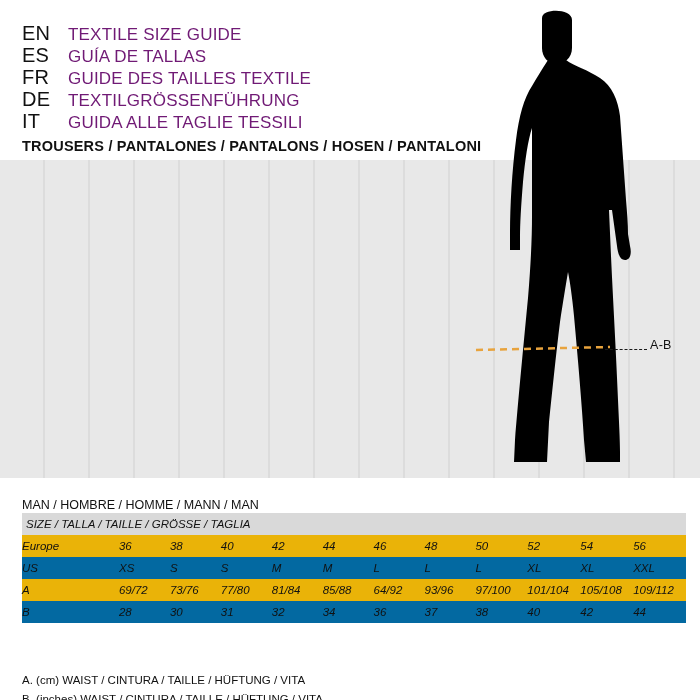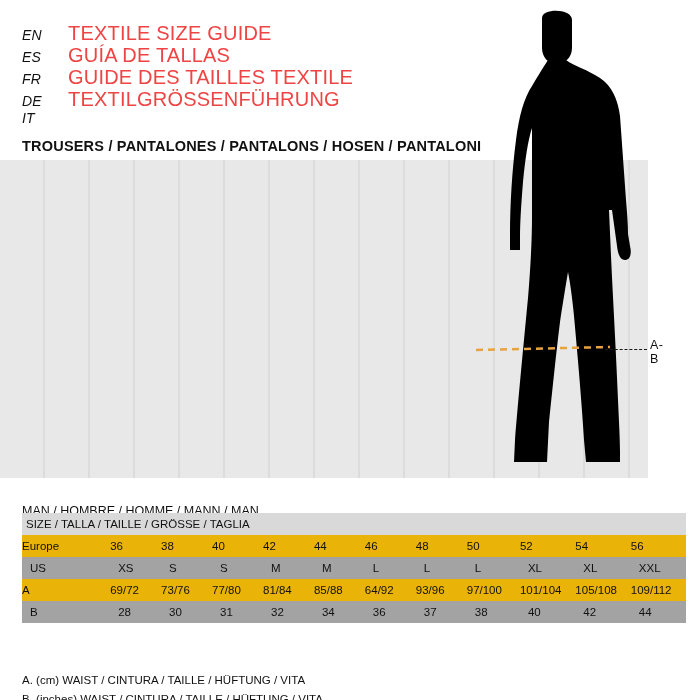--- a/index.html
+++ b/index.html
@@ -29,48 +29,47 @@
   }
   .lang-row {
     display: flex;
     align-items: baseline;
     margin-bottom: 2px;
     height: 20px;
   }
   .lang-code {
     width: 46px;
     flex: 0 0 46px;
-    font-size: 14px;
-    letter-spacing: 0.2px;
-    color: #111;
-    font-style: italic;
-  }
-  .lang-title {
     font-size: 20px;
     letter-spacing: 0.2px;
-    color: #ef4444;
+    color: #111;
+  }
+  .lang-title {
+    font-size: 17px;
+    letter-spacing: 0.2px;
+    color: #701a75;
     white-space: nowrap;
   }
   .garment-line {
     position: absolute;
     left: 22px;
     top: 138px;
     font-size: 14.5px;
     font-weight: bold;
     letter-spacing: 0.2px;
     color: #111;
     white-space: nowrap;
   }
 
   
   .illus-panel {
     position: absolute;
     left: 0;
     top: 160px;
-    width: 648px;
+    width: 700px;
     height: 318px;
     background: #c4b5fd;
   }
   .illus-stripes {
     position: absolute;
     inset: 0;
     background-image: repeating-linear-gradient(
       to right,
       #e8e8e8 0px, #e8e8e8 43px,
       #dcdcdc 43px, #dcdcdc 45px
@@ -107,46 +106,47 @@
   
   .table-zone {
     position: absolute;
     left: 0;
     top: 490px;
     width: 700px;
   }
   .group-label {
     position: absolute;
     left: 22px;
-    top: 14px;
+    top: 8px;
     font-size: 12.5px;
     color: #111;
     white-space: nowrap;
   }
   table.size-table {
     position: absolute;
     left: 22px;
     top: 23px;
     width: 664px;
     border-collapse: collapse;
     font-size: 11.5px;
     color: #111;
+    font-style: italic;
   }
   table.size-table td {
     padding: 3px 0 3px 0;
     height: 16px;
     white-space: nowrap;
   }
   tr.row-head td {
     background: #d9d9d9;
     font-size: 11.5px;
     padding-left: 4px;
   }
   tr.row-light td { background: #eab308; }
-  tr.row-dark td  { background: #a3a3a3; padding-left: 8px; }
+  tr.row-dark td  { background: #0369a1; }
   td.label-cell {
     width: 108px;
     padding-left: 4px;
   }
   td.val-cell {
     width: 55px;
     padding-left: 2px;
     margin-left: 32px;
   }
   .footnotes {
@@ -177,20 +177,21 @@
     <div class="lang-row">
       <span class="lang-code">FR</span>
       <span class="lang-title">GUIDE DES TAILLES TEXTILE</span>
     </div>
     <div class="lang-row">
       <span class="lang-code">DE</span>
       <span class="lang-title">TEXTILGRÖSSENFÜHRUNG</span>
     </div>
     <div class="lang-row">
       <span class="lang-code">IT</span>
+      <span class="lang-title">GUIDA ALLE TAGLIE TESSILI</span>
     </div>
   </div>
 
   <div class="garment-line">TROUSERS / PANTALONES / PANTALONS / HOSEN / PANTALONI</div>
 
   <div class="illus-panel">
     <div class="illus-stripes"></div>
 
     <div class="figure-wrap">
       <svg class="figure-svg" viewBox="0 0 210 470">

